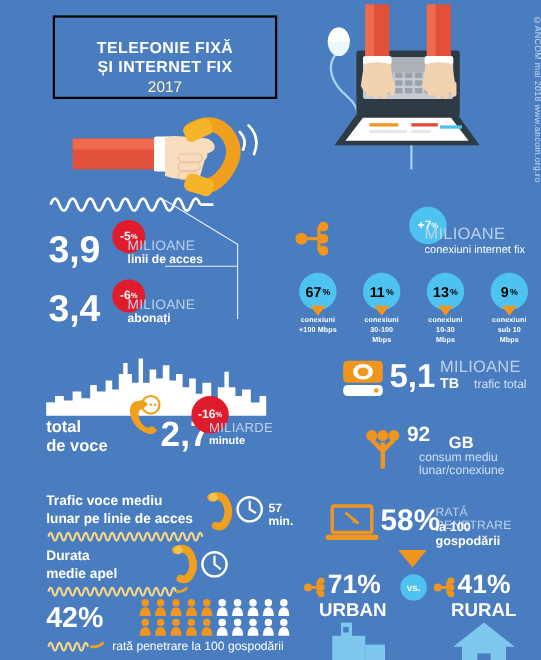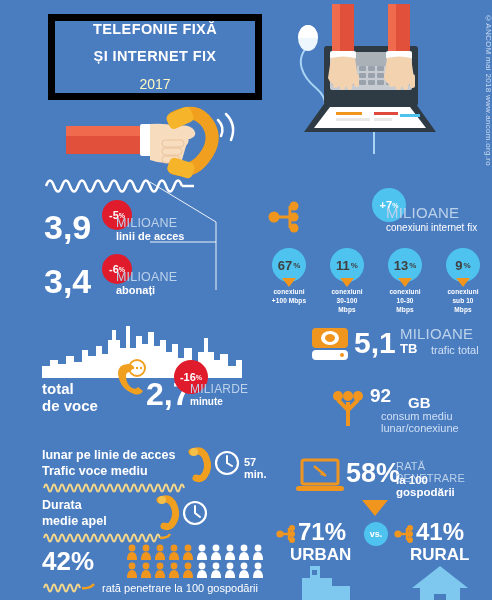--- a/index.html
+++ b/index.html
@@ -10,22 +10,22 @@
     font-family:"Liberation Sans", sans-serif;
     color:#ffffff;
     position:relative;
   }
   .stage{position:relative;width:492px;height:600px;overflow:hidden;}
   .abs{position:absolute;}
 
   
   #title-box{
     left:48px;top:14px;width:200px;height:72px;
-    border:7px solid #000000;
-    display:flex;flex-direction:column;align-items:center;justify-content:space-between;
+    border:2px solid #000000;
+    display:flex;flex-direction:column;align-items:center;justify-content:flex-end;
     text-align:center;line-height:1.18;
   }
   #title-box .t1,#title-box .t2{
     font-size:14.5px;font-weight:bold;letter-spacing:.4px;color:#fff;
   }
   #title-box .t3{font-size:14px;font-weight:normal;color:#fef9c3;margin-top:1px;}
 
   
   #copyright{
     right:-1px;top:14px;
@@ -51,21 +51,21 @@
     display:flex;align-items:center;justify-content:center;
     color:#ffffff;font-weight:bold;line-height:1;
   }
 
   
   .pin{width:46px;position:relative;text-align:center;}
   .pin .circle{
     width:34px;height:34px;border-radius:50%;
     background:#4ec3f0;margin:0 auto;
     display:flex;align-items:center;justify-content:center;
-    color:#404040;font-weight:bold;font-size:13px;
+    color:#000000;font-weight:bold;font-size:13px;
   }
   .pin .circle .pct{font-size:8px;font-weight:bold;margin-left:1px;}
   .pin .tip{
     width:0;height:0;margin:-4px auto 0 auto;
     border-left:7px solid transparent;border-right:7px solid transparent;
     border-top:9px solid #f0961e;
   }
   .pin .plab{
     font-size:6.5px;line-height:1.35;color:#ffffff;margin-top:1px;font-weight:bold;
     letter-spacing:.1px;
@@ -318,22 +318,22 @@
     <div class="abs badge-red" style="left:132px;top:-4px;width:34px;height:34px;font-size:11px;">
       <span>-16</span>
         <span style="font-size:7px;">%</span>
     </div>
     <div class="abs milioane" style="left:148px;top:18px;font-size:12px;">MILIARDE</div>
     <div class="abs sub" style="left:148px;top:32px;font-size:10px;">minute</div>
   </div>
 
   <div class="abs" style="left:42px;top:448px;width:230px;height:40px;">
     <div class="abs sub" style="left:0;top:0;font-size:12.5px;line-height:1.25;">
+      <div>Trafic voce mediu</div>
       <div>lunar pe linie de acces</div>
-      <div>Trafic voce mediu</div>
     </div>
     <svg class="abs" style="left:146px;top:0;" width="24" height="30" viewBox="0 0 24 30">
       <path d="M4 4 q10 -4 14 6 q4 10 -2 18 q-3 4 -8 2" fill="none" stroke="#f0a01e" stroke-width="7" stroke-linecap="round"></path>
       <circle cx="6" cy="4" r="4" fill="#f5c04a"></circle>
     </svg>
     <svg class="abs" style="left:172px;top:2px;" width="26" height="26" viewBox="0 0 26 26">
       <circle cx="13" cy="13" r="11" fill="none" stroke="#ffffff" stroke-width="2.2"></circle>
       <path d="M13 6 L13 13 L18 16" stroke="#ffffff" stroke-width="2" fill="none" stroke-linecap="round"></path>
     </svg>
     <div class="abs sub" style="left:202px;top:8px;font-size:11px;">57 min.</div>

